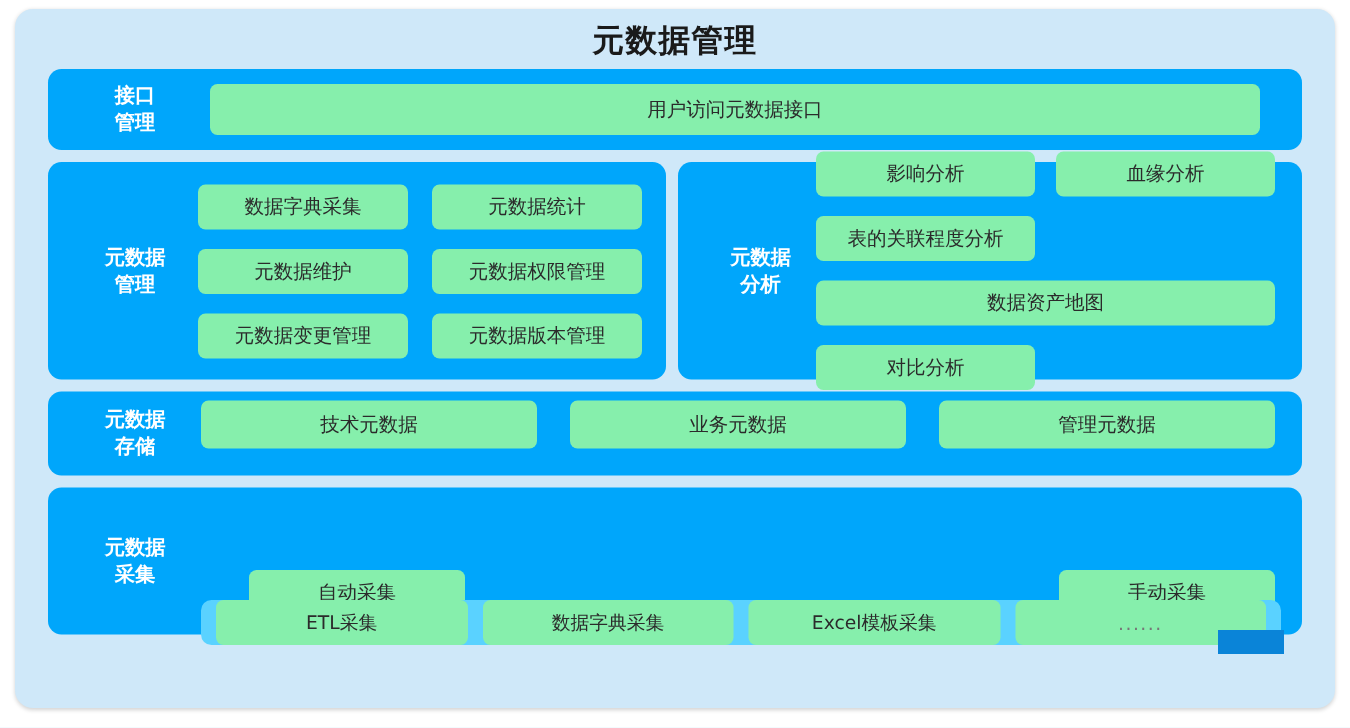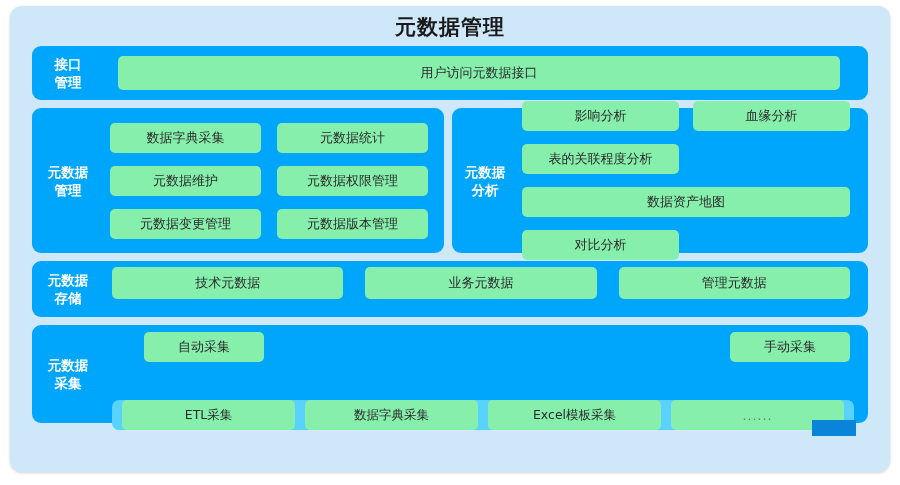--- a/index.html
+++ b/index.html
@@ -54,21 +54,21 @@
     box-sizing: border-box;
   }
   .panel-label {
     color: #ffffff;
     font-size: 13.5px;
     font-weight: bold;
     line-height: 18px;
     text-align: center;
     flex: 0 0 auto;
     width: 72px;
-    padding-left: 0;
+    padding-left: 22px;
     white-space: pre-line;
   }
   .panel-body {
     flex: 1 1 auto;
     display: flex;
     box-sizing: border-box;
   }
 
   
   .chip {
@@ -157,21 +157,22 @@
   }
   .collect-top {
     display: flex;
     height: 30px;
     margin-bottom: 6px;
     padding: 0 4px 0 32px;
     box-sizing: border-box;
   }
   .collect-top .chip {
     height: 30px;
-    width: 120px;
+    width: 144px;
+    margin-top: 48px;
   }
   .collect-top .spacer { flex: 1 1 auto; }
   .collect-sub {
     background: #5AD2FF;
     border-radius: 7px;
     flex: 1 1 auto;
     display: flex;
     align-items: center;
     gap: 10px;
     padding: 0 10px;

